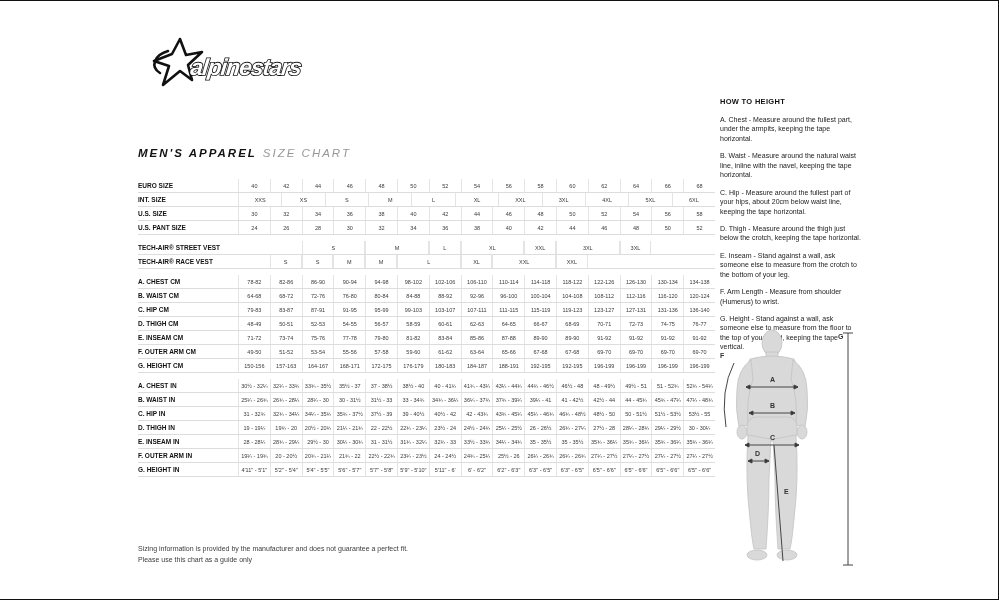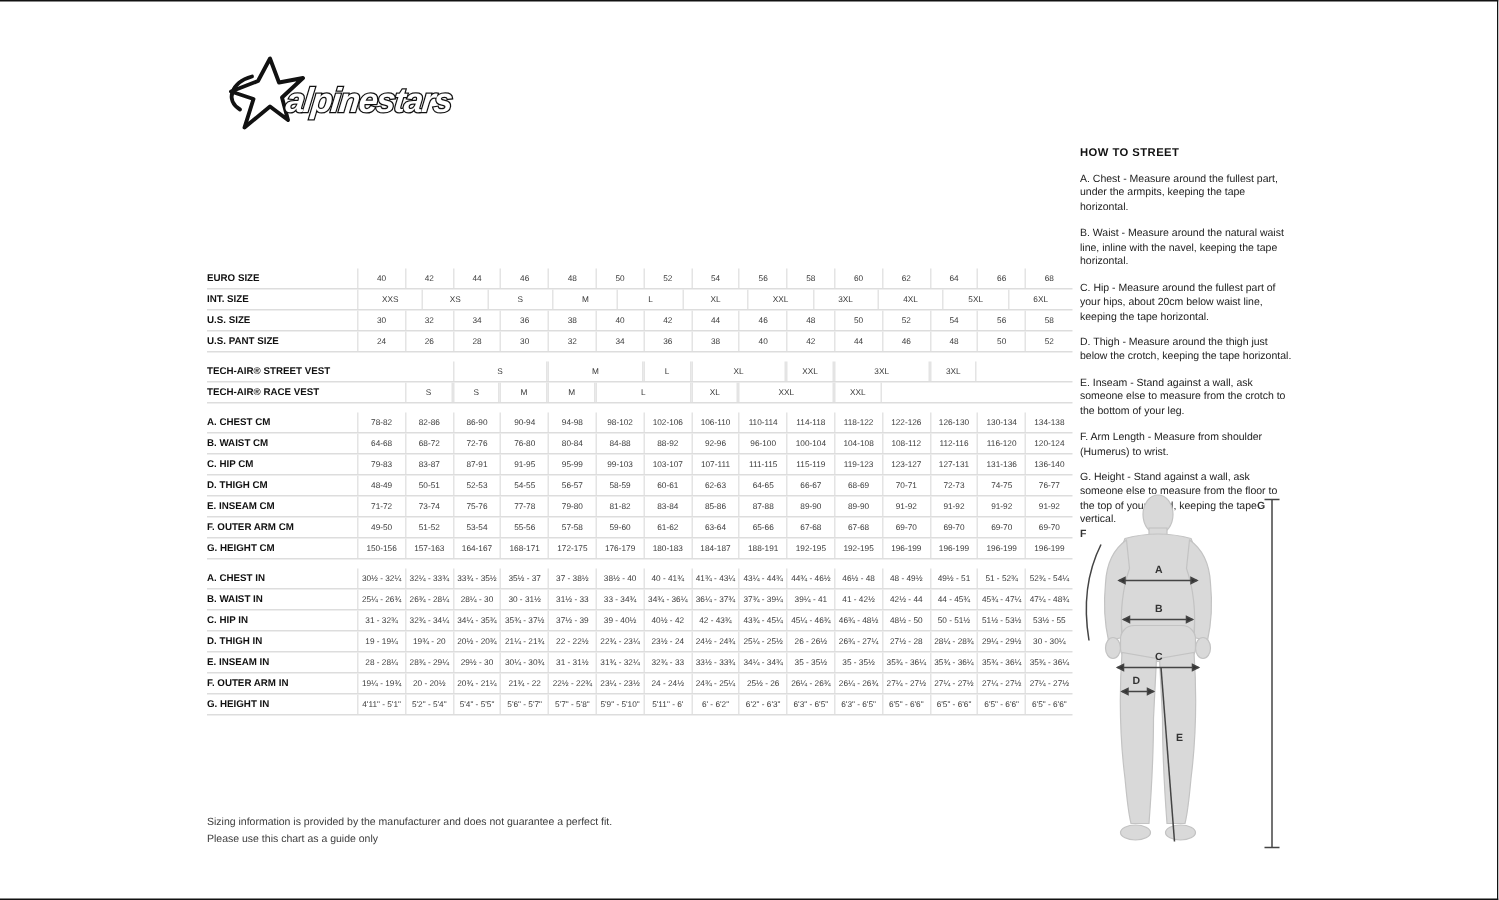--- a/index.html
+++ b/index.html
@@ -39,20 +39,23 @@
 <body>
 
 <div id="stage">
 
   <svg id="logo" width="160" height="56" viewBox="0 0 160 56">
     <path d="M34,4 L26,19 L8,26 L23,31 L17,50 L34,36 L46,45 L42,30 L56,17 L40,20 Z" fill="#ffffff" stroke="#111" stroke-width="2.6" stroke-linejoin="round"></path>
     <path d="M14,38 C4,32 8,20 22,16" fill="none" stroke="#111" stroke-width="2.6" stroke-linecap="round"></path>
     <text x="48" y="40" font-size="23" font-style="italic" font-weight="bold" fill="#ffffff" stroke="#111" stroke-width="1.7" letter-spacing="-1" style="paint-order:stroke;font-family:'Liberation Sans',sans-serif;" transform="skewX(-6)">alpinestars</text>
   </svg>
 
+  <div id="title">
+    <span class="main">MEN'S APPAREL</span><span class="sub">SIZE CHART</span>
+  </div>
 
   <div id="sizetable">
       <div class="tgroup">
         <div class="trow c15">
           <span class="tlabel">EURO SIZE</span>
           <span class="tcell" style="grid-column: 2 / span 1;">40</span>
           <span class="tcell" style="grid-column: 3 / span 1;">42</span>
           <span class="tcell" style="grid-column: 4 / span 1;">44</span>
           <span class="tcell" style="grid-column: 5 / span 1;">46</span>
           <span class="tcell" style="grid-column: 6 / span 1;">48</span>
@@ -393,21 +396,21 @@
           <span class="tcell" style="grid-column: 12 / span 1;">6'3" - 6'5"</span>
           <span class="tcell" style="grid-column: 13 / span 1;">6'5" - 6'6"</span>
           <span class="tcell" style="grid-column: 14 / span 1;">6'5" - 6'6"</span>
           <span class="tcell" style="grid-column: 15 / span 1;">6'5" - 6'6"</span>
           <span class="tcell" style="grid-column: 16 / span 1;">6'5" - 6'6"</span>
         </div>
       </div>
     </div>
 
   <div id="measure">
-    <h3>HOW TO STREET</h3>
+    <h3>HOW TO HEIGHT</h3>
     <p>A. Chest - Measure around the fullest part, under the armpits, keeping the tape horizontal.</p>
     <p>B. Waist - Measure around the natural waist line, inline with the navel, keeping the tape horizontal.</p>
     <p>C. Hip - Measure around the fullest part of your hips, about 20cm below waist line, keeping the tape horizontal.</p>
     <p>D. Thigh - Measure around the thigh just below the crotch, keeping the tape horizontal.</p>
     <p>E. Inseam - Stand against a wall, ask someone else to measure from the crotch to the bottom of your leg.</p>
     <p>F. Arm Length - Measure from shoulder (Humerus) to wrist.</p>
     <p>G. Height - Stand against a wall, ask someone else to measure from the floor to the top of your head, keeping the tape vertical.</p>
   </div>
 
   <svg id="figure" width="156" height="246" viewBox="0 0 156 246">

